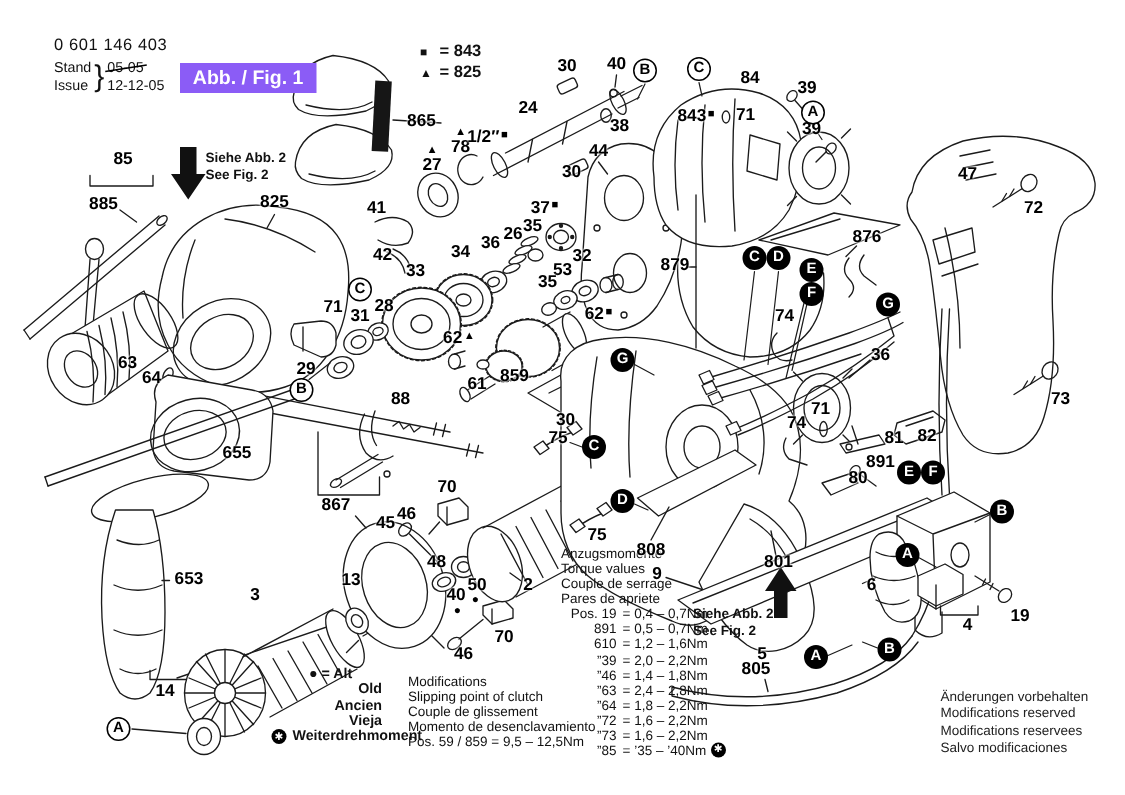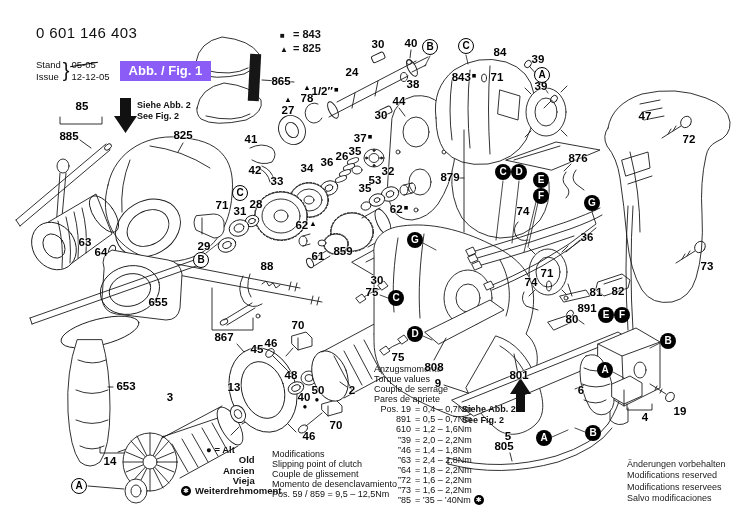--- a/index.html
+++ b/index.html
@@ -10,22 +10,22 @@
           line-height:1;white-space:nowrap;z-index:3;color:#000;
           text-shadow:0 0 2px #fff,0 0 2px #fff;}
   .plabel .mk{font-size:7.5px;vertical-align:3px;margin-left:1px;}
   .plabel .mka{display:block;font-size:7.5px;text-align:center;margin-bottom:1px;}
   .cl{position:absolute;transform:translate(-50%,-50%);width:16px;height:16px;border-radius:50%;
       display:flex;align-items:center;justify-content:center;font-size:10px;font-weight:700;
       z-index:4;box-sizing:border-box;line-height:1;}
   .cl-w{background:#fff;border:1.5px solid #000;color:#000;}
   .cl-b{background:#000;color:#fff;}
   #idplate{position:absolute;left:36px;top:24px;z-index:3;}
-  #partnum{font-size:15px;letter-spacing:.4px;}
-  .standrow{display:flex;align-items:center;margin-top:18px;}
+  #partnum{font-size:11px;letter-spacing:.4px;}
+  .standrow{display:flex;align-items:center;margin-top:4px;}
   .standcol div{font-size:9.5px;line-height:1.2;}
   .brace{font-size:20px;font-weight:400;margin:0 2px;}
   .dates div{font-size:9.5px;line-height:1.2;}
   .strike{position:relative;display:inline-block;}
   .strike::after{content:"";position:absolute;left:-2px;right:-2px;top:45%;
                  border-top:1.3px solid #000;transform:rotate(-9deg);}
   #figbadge{background:#8b5cf6;color:#fff;font-weight:700;font-size:13px;padding:2px 9px 3px;margin-left:10px;}
   #toplegend{position:absolute;left:280px;top:28px;z-index:3;font-weight:700;font-size:11px;line-height:1.25;}
   #toplegend .sym{display:inline-block;width:13px;font-size:8px;}
   .seefig{position:absolute;z-index:3;font-weight:700;font-size:9px;line-height:1.18;}

